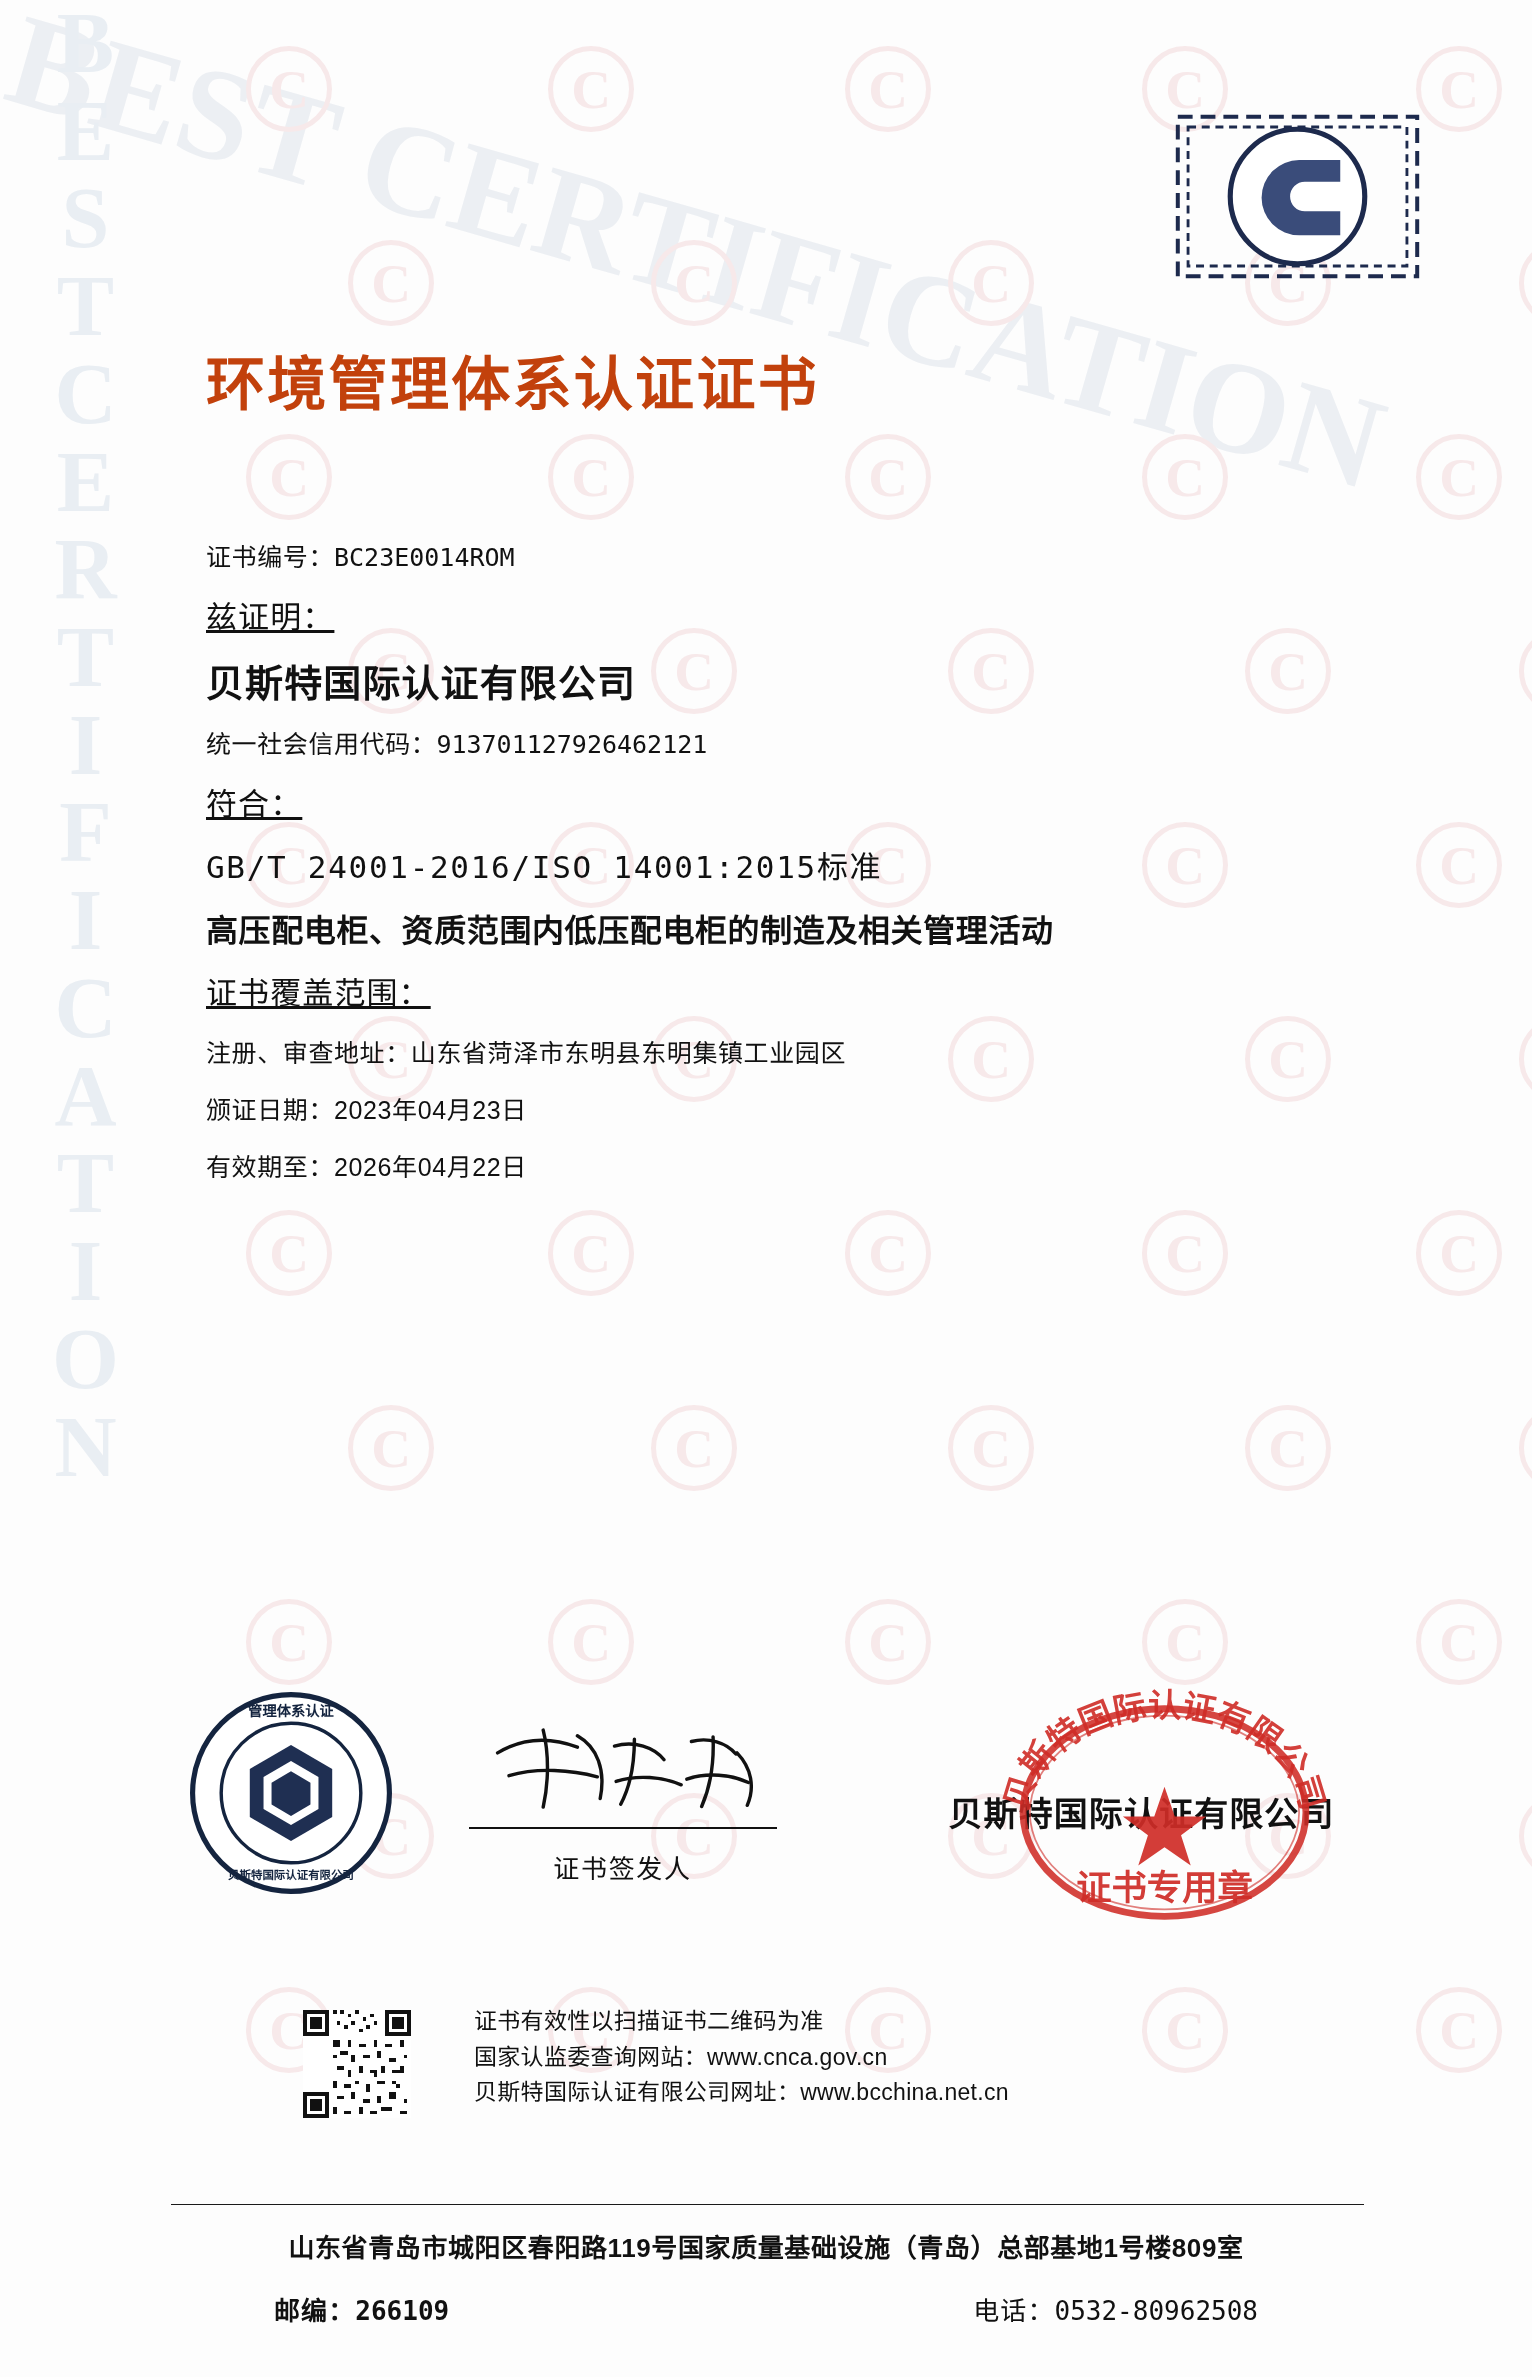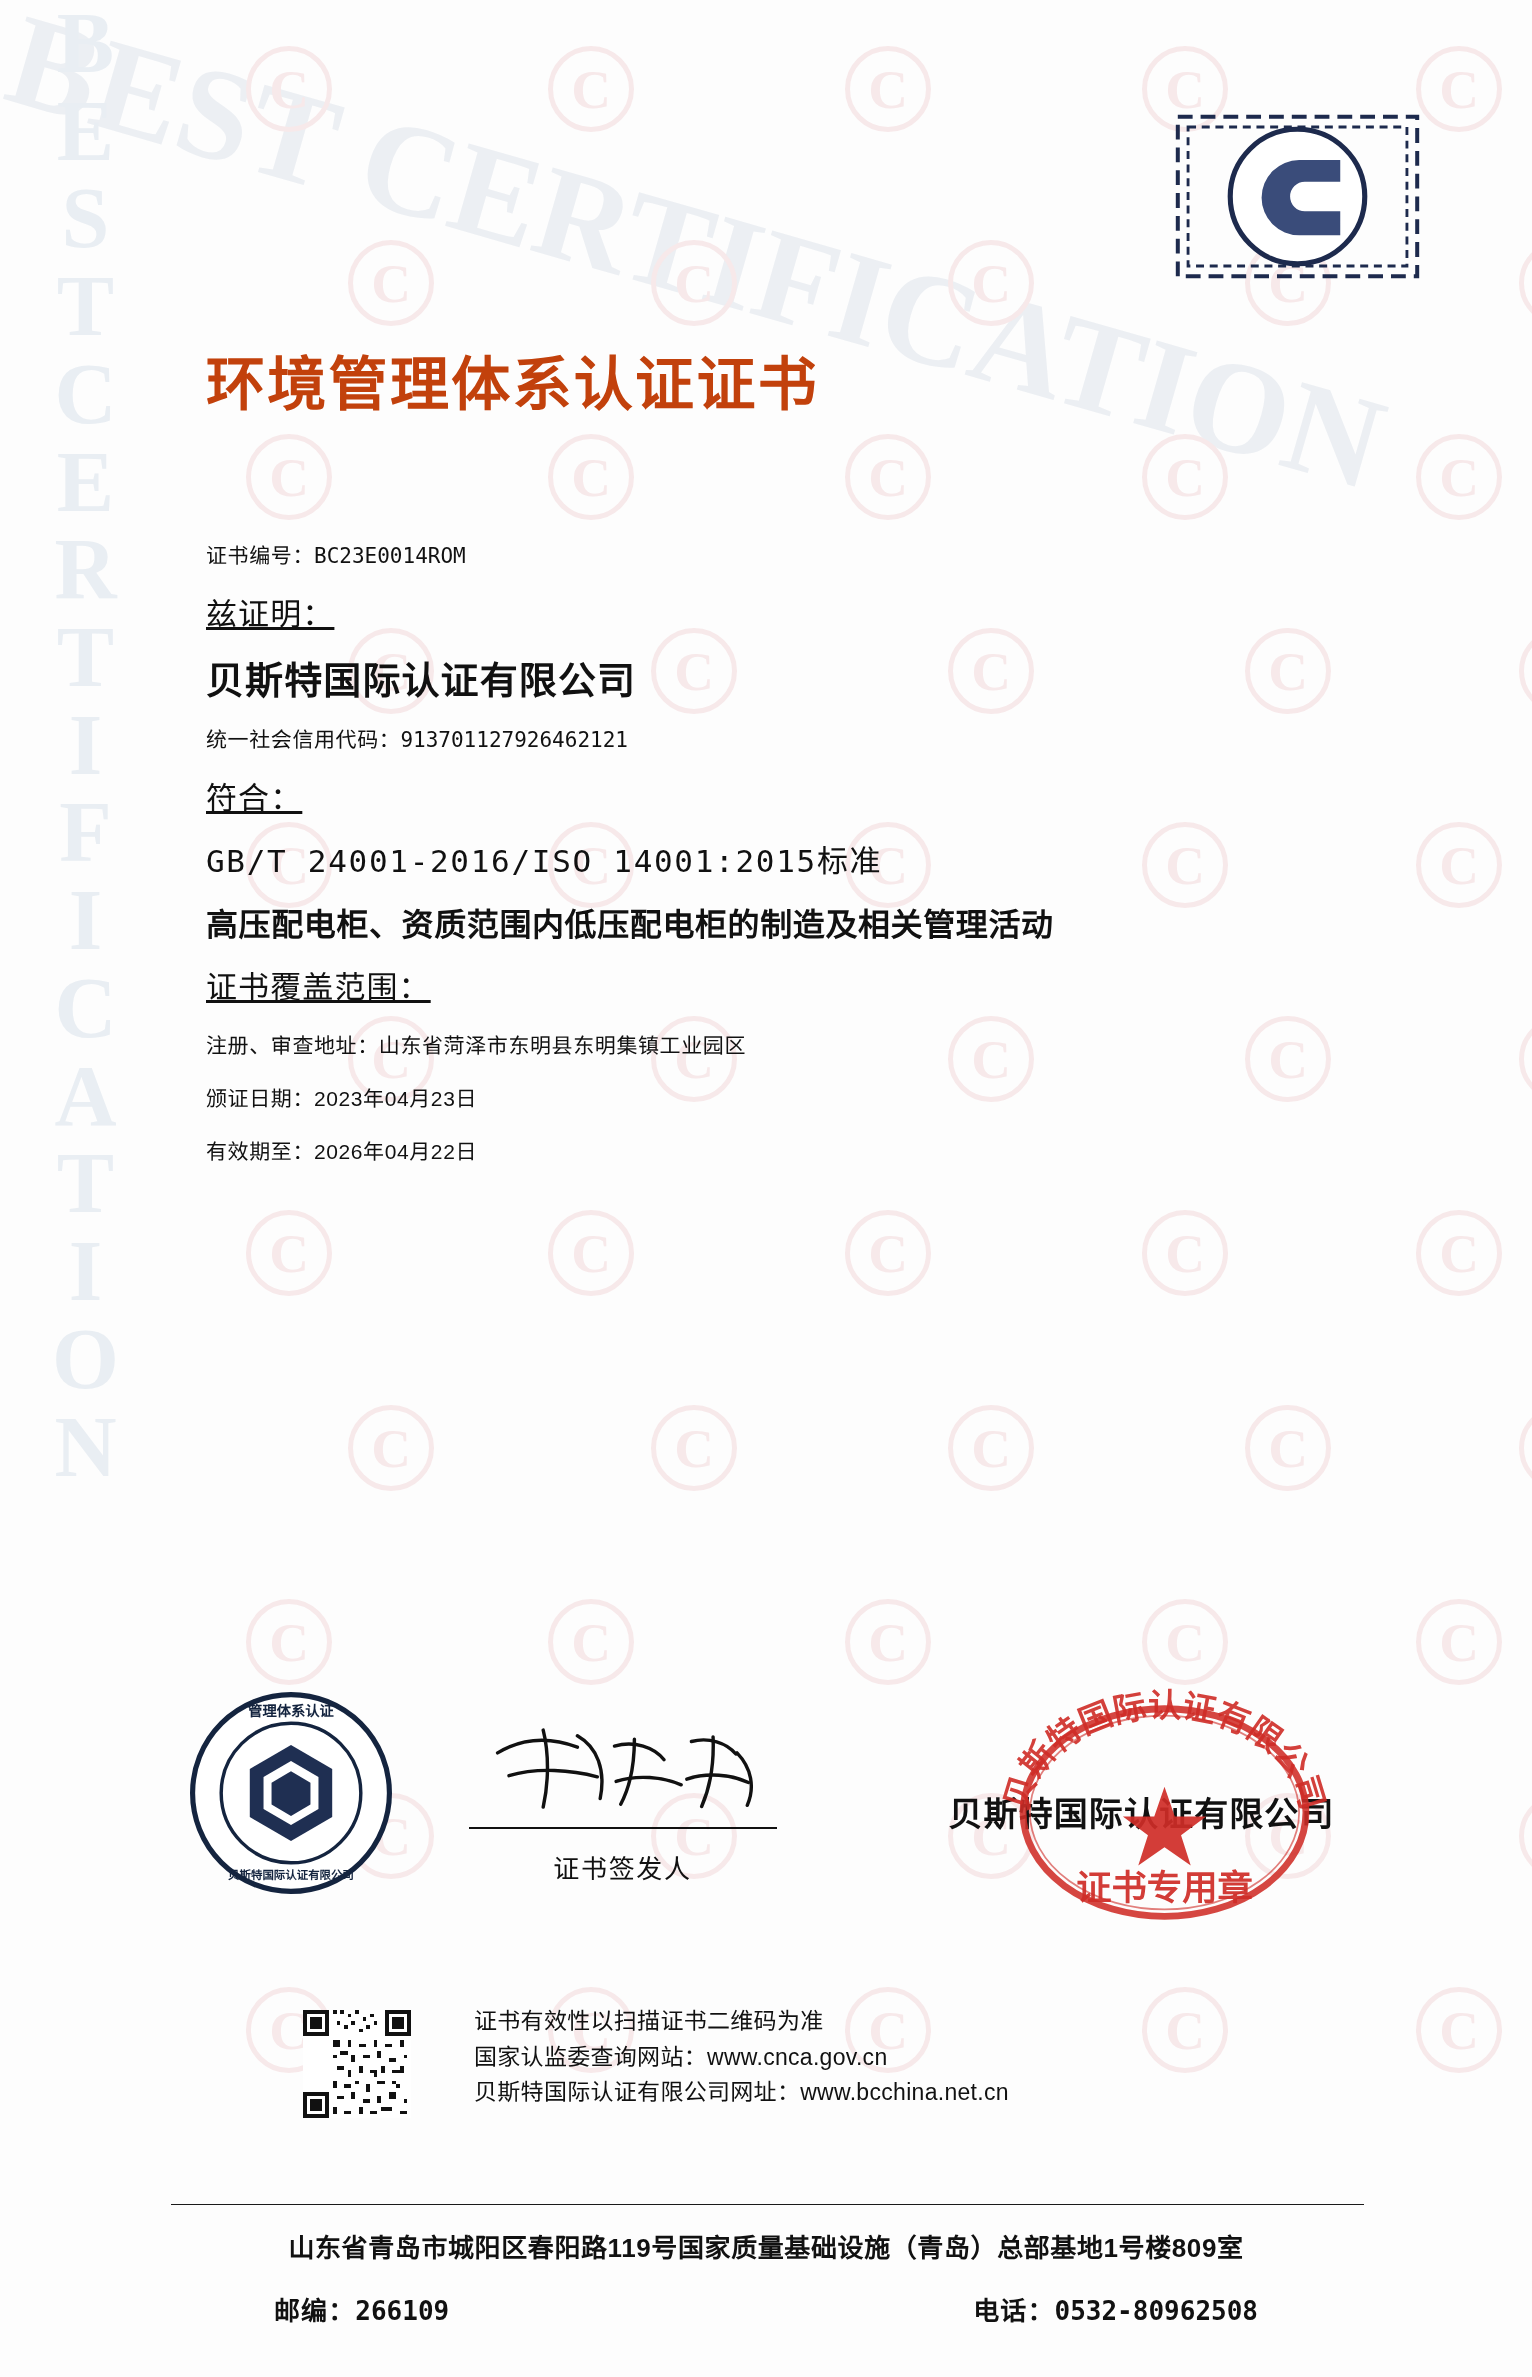--- a/index.html
+++ b/index.html
@@ -105,21 +105,21 @@
     position: absolute;
     left: 206px;
     top: 545px;
     width: 1142px;
   }
   .line {
     font-family: "Liberation Sans", "DejaVu Sans", sans-serif;
     color: #111;
   }
   .l-sm {
-    font-size: 21px;
+    font-size: 25px;
     line-height: 1.0;
     margin-bottom: 32px;
     letter-spacing: 0.6px;
   }
   .l-md {
     font-size: 31px;
     line-height: 1.0;
     margin-bottom: 32px;
     letter-spacing: 1.1px;
     text-decoration: underline;
@@ -248,21 +248,21 @@
     top: 2290px;
     font-size: 26px;
     font-weight: 700;
     letter-spacing: 1.1px;
   }
   .footer-tel {
     position: absolute;
     right: 274px;
     top: 2290px;
     font-size: 26px;
-    font-weight: 700;
+    font-weight: 400;
     letter-spacing: 1.1px;
     text-align: right;
   }
 </style>
 </head>
 <body>
 
 <div class="page">
 
   <div class="wm-diag">BEST CERTIFICATION</div>

